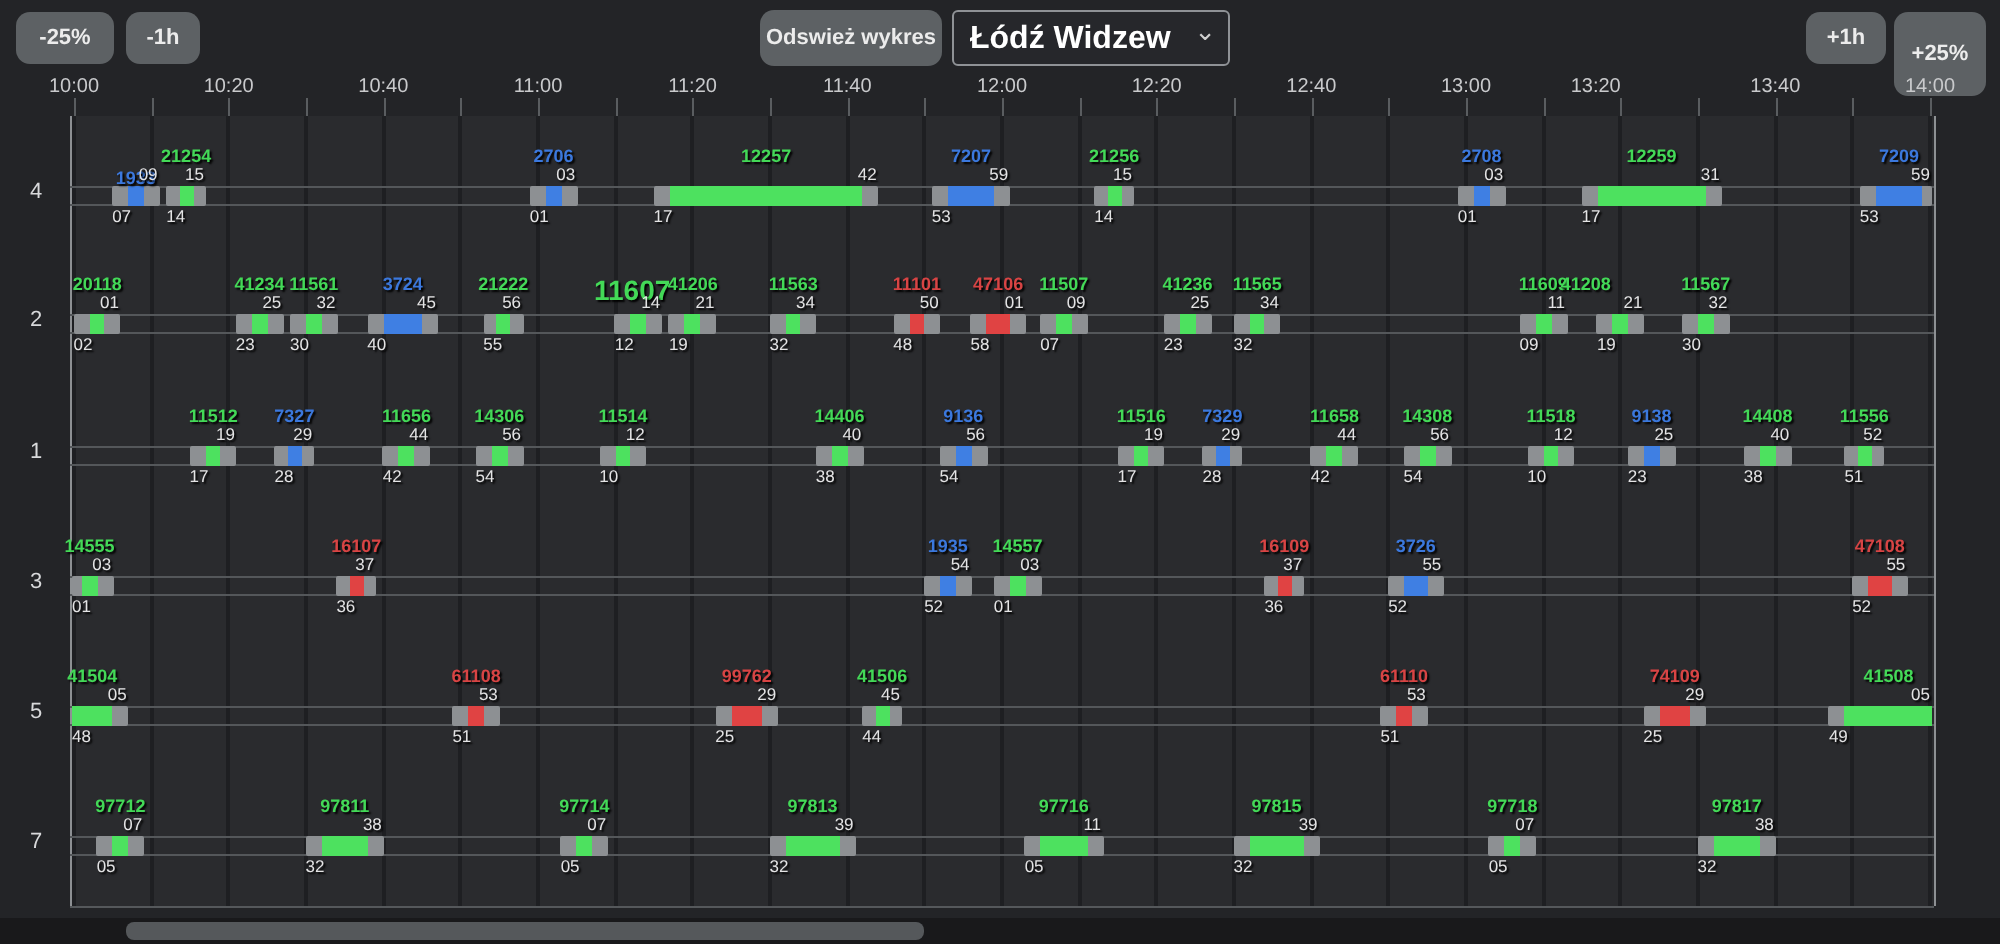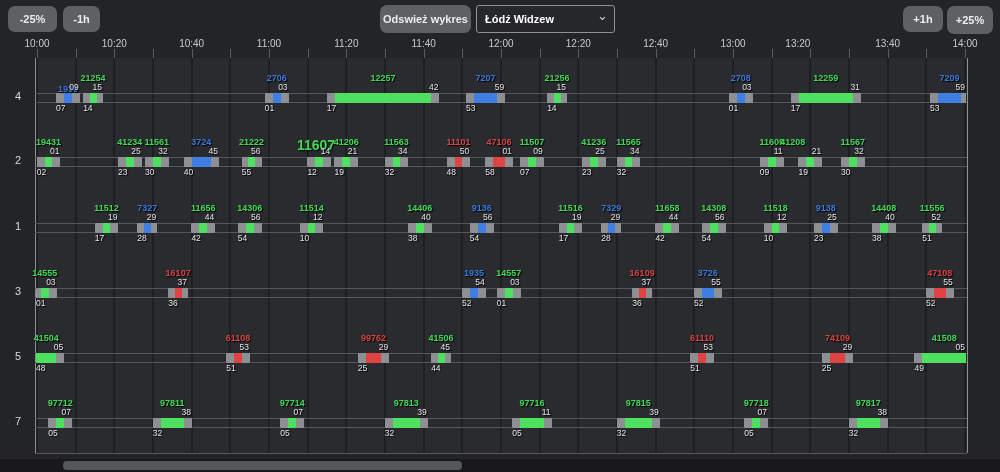--- a/index.html
+++ b/index.html
@@ -19,29 +19,29 @@
     border-radius: 7px;
     font-size: 11px;
     font-weight: 700;
     cursor: pointer;
     font-family: inherit;
   }
   #btn-zoom-out { left: 8px;   top: 6px; width: 49px; height: 26px; }
   #btn-back-1h  { left: 63px;  top: 6px; width: 37px; height: 26px; }
   #btn-refresh  { left: 380px; top: 5px; width: 91px; height: 28px; }
   #btn-fwd-1h   { left: 903px; top: 6px; width: 40px; height: 26px; }
-  #btn-zoom-in  { left: 947px; top: 6px; width: 46px; height: 28px; }
+  #btn-zoom-in  { left: 947px; top: 6px; width: 46px; height: 42px; }
   .select-wrap { position: absolute; left: 476px; top: 5px; width: 139px; height: 28px; }
   .select-wrap select {
     width: 100%; height: 100%;
     background: #26272b;
     color: #ffffff;
     border: 1px solid #8f9296;
     border-radius: 3px;
-    font-size: 11px;
+    font-size: 16px;
     font-weight: 700;
     padding: 0 20px 0 8px;
     appearance: none;
     -webkit-appearance: none;
     font-family: inherit;
   }
   .chev {
     position: absolute; right: 7px; top: 4px;
     color: #cfcfcf; font-size: 13px; pointer-events: none; line-height: 1;
   }
@@ -187,21 +187,21 @@
       <div class="abs" style="left: 929.933px; top: 93px; width: 36.0667px; height: 10px; background: rgb(141, 144, 147); border-radius: 1px;"></div>
       <div class="abs" style="left: 937.933px; top: 93px; width: 23.2px; height: 10px; background: rgb(63, 127, 227);"></div>
       <div class="abs" style="left: 919.533px; top: 74px; width: 60px; text-align: center; font-size: 9px; font-weight: 700; color: rgb(59, 120, 221); text-shadow: rgb(0, 0, 0) 1px 1px 1px;">7209</div>
       <div class="abs" style="left: 939px; top: 83px; width: 26px; text-align: right; font-size: 8.5px; color: rgb(228, 228, 229); text-shadow: rgb(0, 0, 0) 1px 1px 1px;">59</div>
       <div class="abs" style="left: 929.933px; top: 104px; width: 26px; font-size: 8.5px; color: rgb(228, 228, 229); text-shadow: rgb(0, 0, 0) 1px 1px 1px;">53</div>
       <div class="abs" style="left: 6px; top: 155px; width: 24px; text-align: center; font-size: 11px; color: rgb(216, 217, 219);">2</div>
       <div class="abs" style="left: 35px; top: 157px; width: 932px; height: 1px; background: rgb(84, 87, 90);"></div>
       <div class="abs" style="left: 35px; top: 166px; width: 932px; height: 1px; background: rgb(84, 87, 90);"></div>
       <div class="abs" style="left: 36.7333px; top: 157px; width: 23.7333px; height: 10px; background: rgb(141, 144, 147); border-radius: 1px;"></div>
       <div class="abs" style="left: 44.7333px; top: 157px; width: 7.73333px; height: 10px; background: rgb(77, 225, 95);"></div>
-      <div class="abs" style="left: 18.6px; top: 138px; width: 60px; text-align: center; font-size: 9px; font-weight: 700; color: rgb(67, 217, 87); text-shadow: rgb(0, 0, 0) 1px 1px 1px;">19431</div>
+      <div class="abs" style="left: 18.6px; top: 138px; width: 60px; text-align: center; font-size: 9px; font-weight: 700; color: rgb(67, 217, 87); text-shadow: rgb(0, 0, 0) 1px 1px 1px;">20118</div>
       <div class="abs" style="left: 33.4667px; top: 147px; width: 26px; text-align: right; font-size: 8.5px; color: rgb(228, 228, 229); text-shadow: rgb(0, 0, 0) 1px 1px 1px;">01</div>
       <div class="abs" style="left: 36.7333px; top: 168px; width: 26px; font-size: 8.5px; color: rgb(228, 228, 229); text-shadow: rgb(0, 0, 0) 1px 1px 1px;">02</div>
       <div class="abs" style="left: 117.933px; top: 157px; width: 23.7333px; height: 10px; background: rgb(141, 144, 147); border-radius: 1px;"></div>
       <div class="abs" style="left: 125.933px; top: 157px; width: 7.73333px; height: 10px; background: rgb(77, 225, 95);"></div>
       <div class="abs" style="left: 99.8px; top: 138px; width: 60px; text-align: center; font-size: 9px; font-weight: 700; color: rgb(67, 217, 87); text-shadow: rgb(0, 0, 0) 1px 1px 1px;">41234</div>
       <div class="abs" style="left: 114.667px; top: 147px; width: 26px; text-align: right; font-size: 8.5px; color: rgb(228, 228, 229); text-shadow: rgb(0, 0, 0) 1px 1px 1px;">25</div>
       <div class="abs" style="left: 117.933px; top: 168px; width: 26px; font-size: 8.5px; color: rgb(228, 228, 229); text-shadow: rgb(0, 0, 0) 1px 1px 1px;">23</div>
       <div class="abs" style="left: 145px; top: 157px; width: 23.7333px; height: 10px; background: rgb(141, 144, 147); border-radius: 1px;"></div>
       <div class="abs" style="left: 153px; top: 157px; width: 7.73333px; height: 10px; background: rgb(77, 225, 95);"></div>
       <div class="abs" style="left: 126.867px; top: 138px; width: 60px; text-align: center; font-size: 9px; font-weight: 700; color: rgb(67, 217, 87); text-shadow: rgb(0, 0, 0) 1px 1px 1px;">11561</div>

